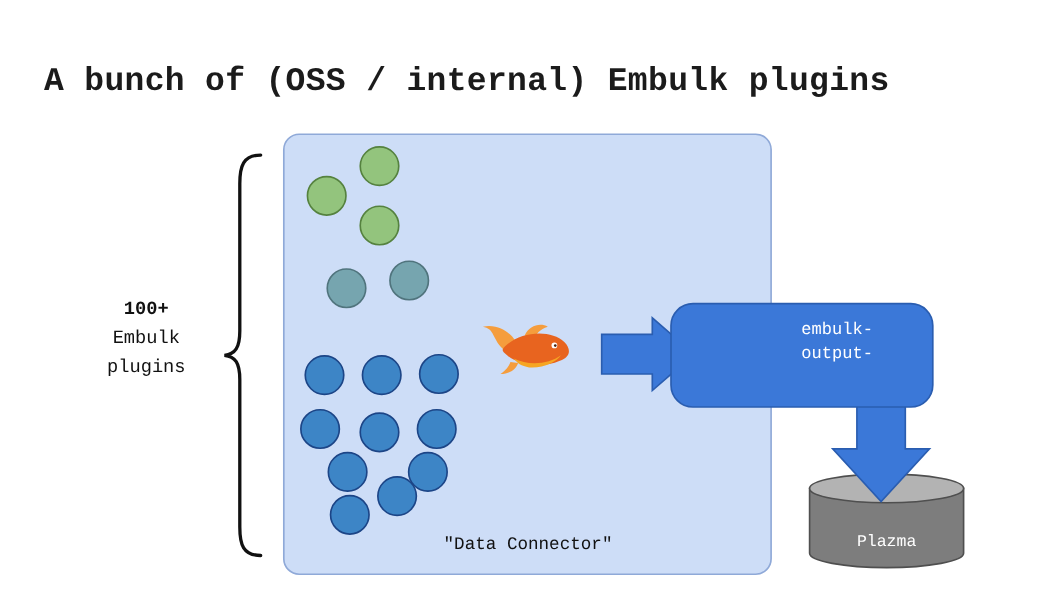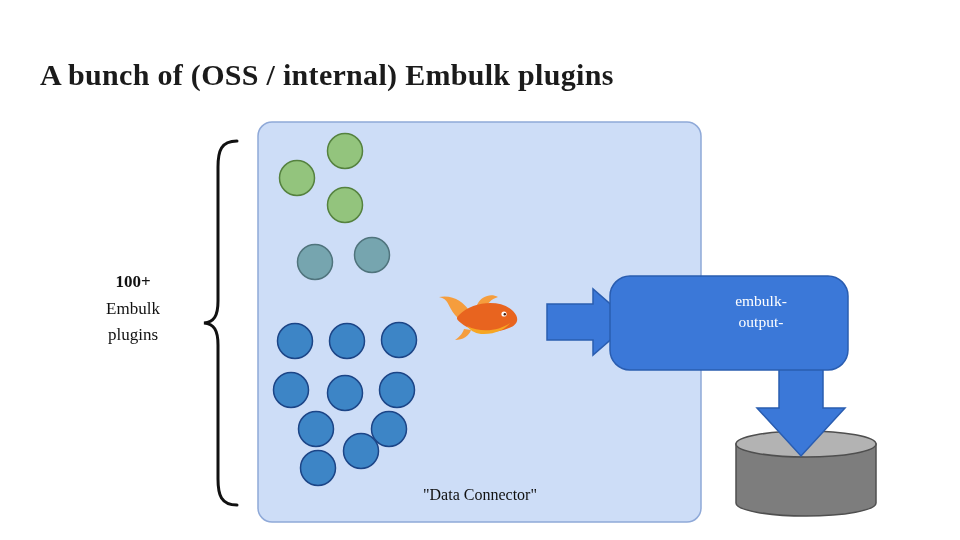--- a/index.html
+++ b/index.html
@@ -1,18 +1,18 @@
 <!DOCTYPE html>
 <html><head>
 <meta charset="utf-8">
 <style>
   html,body{margin:0;padding:0;background:#fff;}
   .slide{
     position:relative;width:960px;height:540px;background:#ffffff;overflow:hidden;
-    font-family:Liberation Serif, serif;
+    font-family:Liberation Mono, monospace;
   }
   .title{
     position:absolute;left:40px;top:58px;font-size:30px;font-weight:700;
     color:#1b1b1b;letter-spacing:.3px;white-space:nowrap;
   }
   .diagram{position:absolute;left:0;top:0;}
   .brace-label{
     position:absolute;left:58px;top:269px;width:150px;text-align:center;
     font-size:17px;color:#111;line-height:26.5px;
   }
@@ -98,14 +98,15 @@
     <span>plugins</span>
   </div>
 
   <div class="connector-label">"Data Connector"</div>
 
   <div class="output-label">
     <span>embulk-</span>
     <span>output-</span>
   </div>
 
+  <div class="db-label">Plazma</div>
 
 </div>
 
 </body></html>

